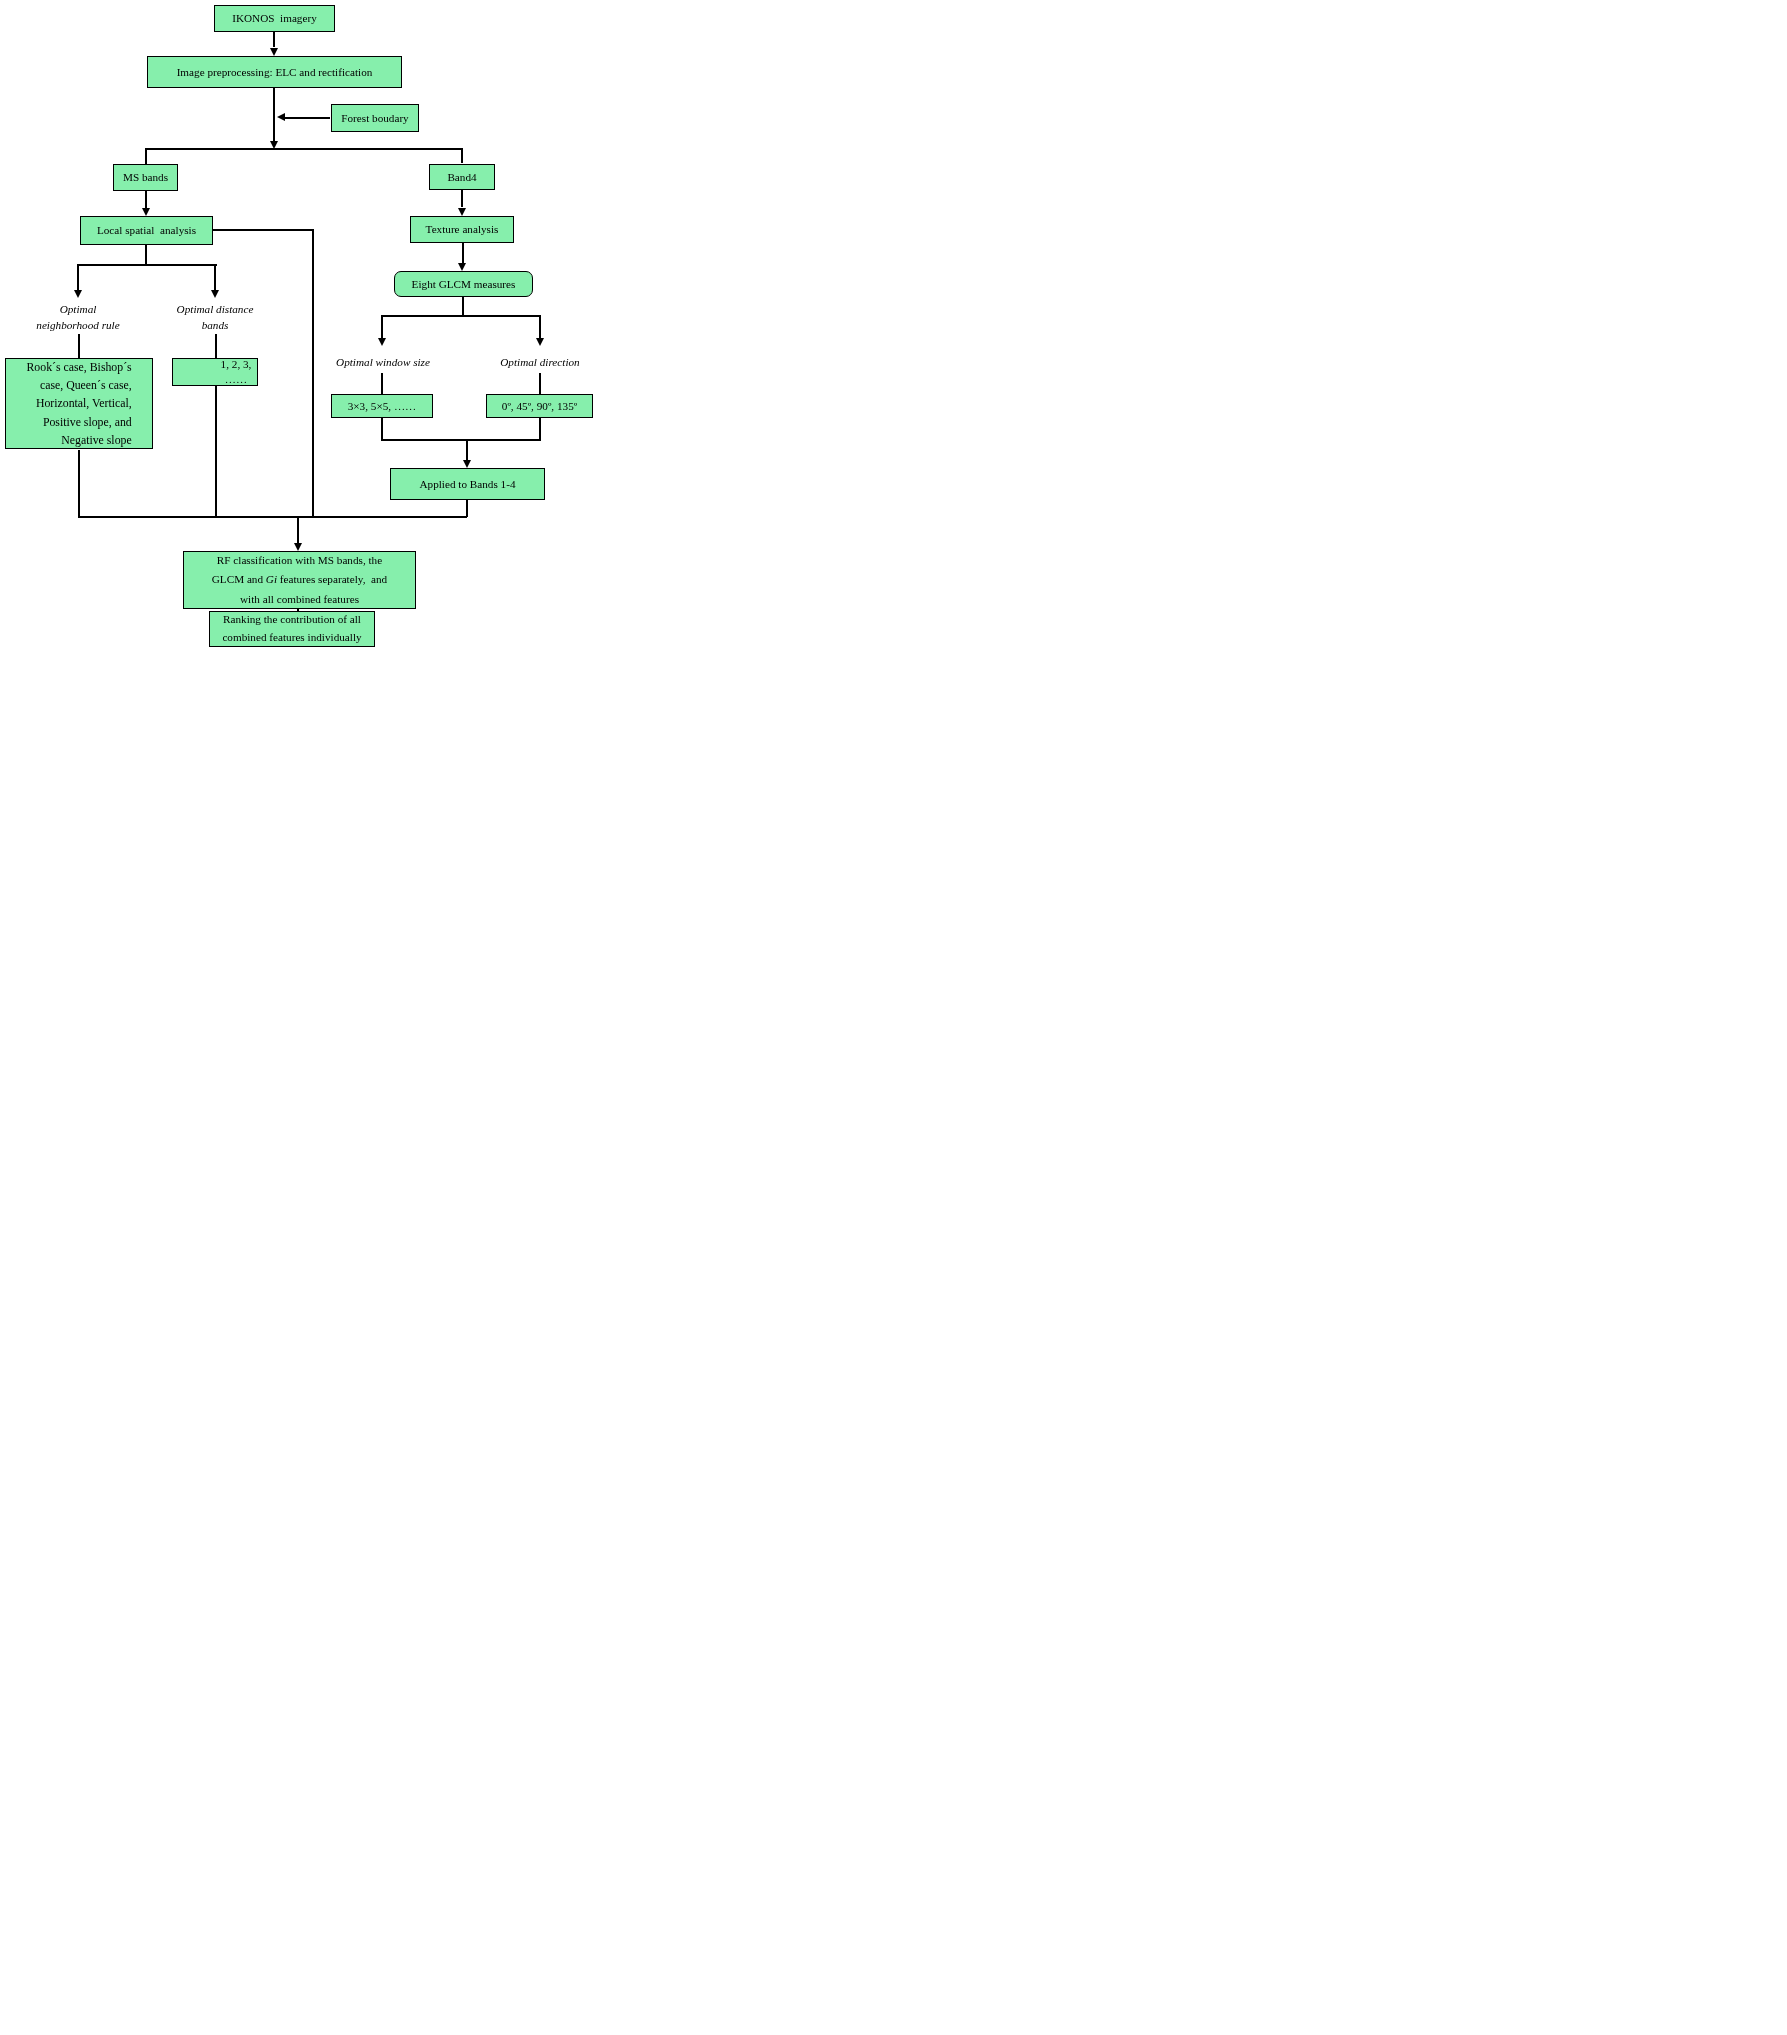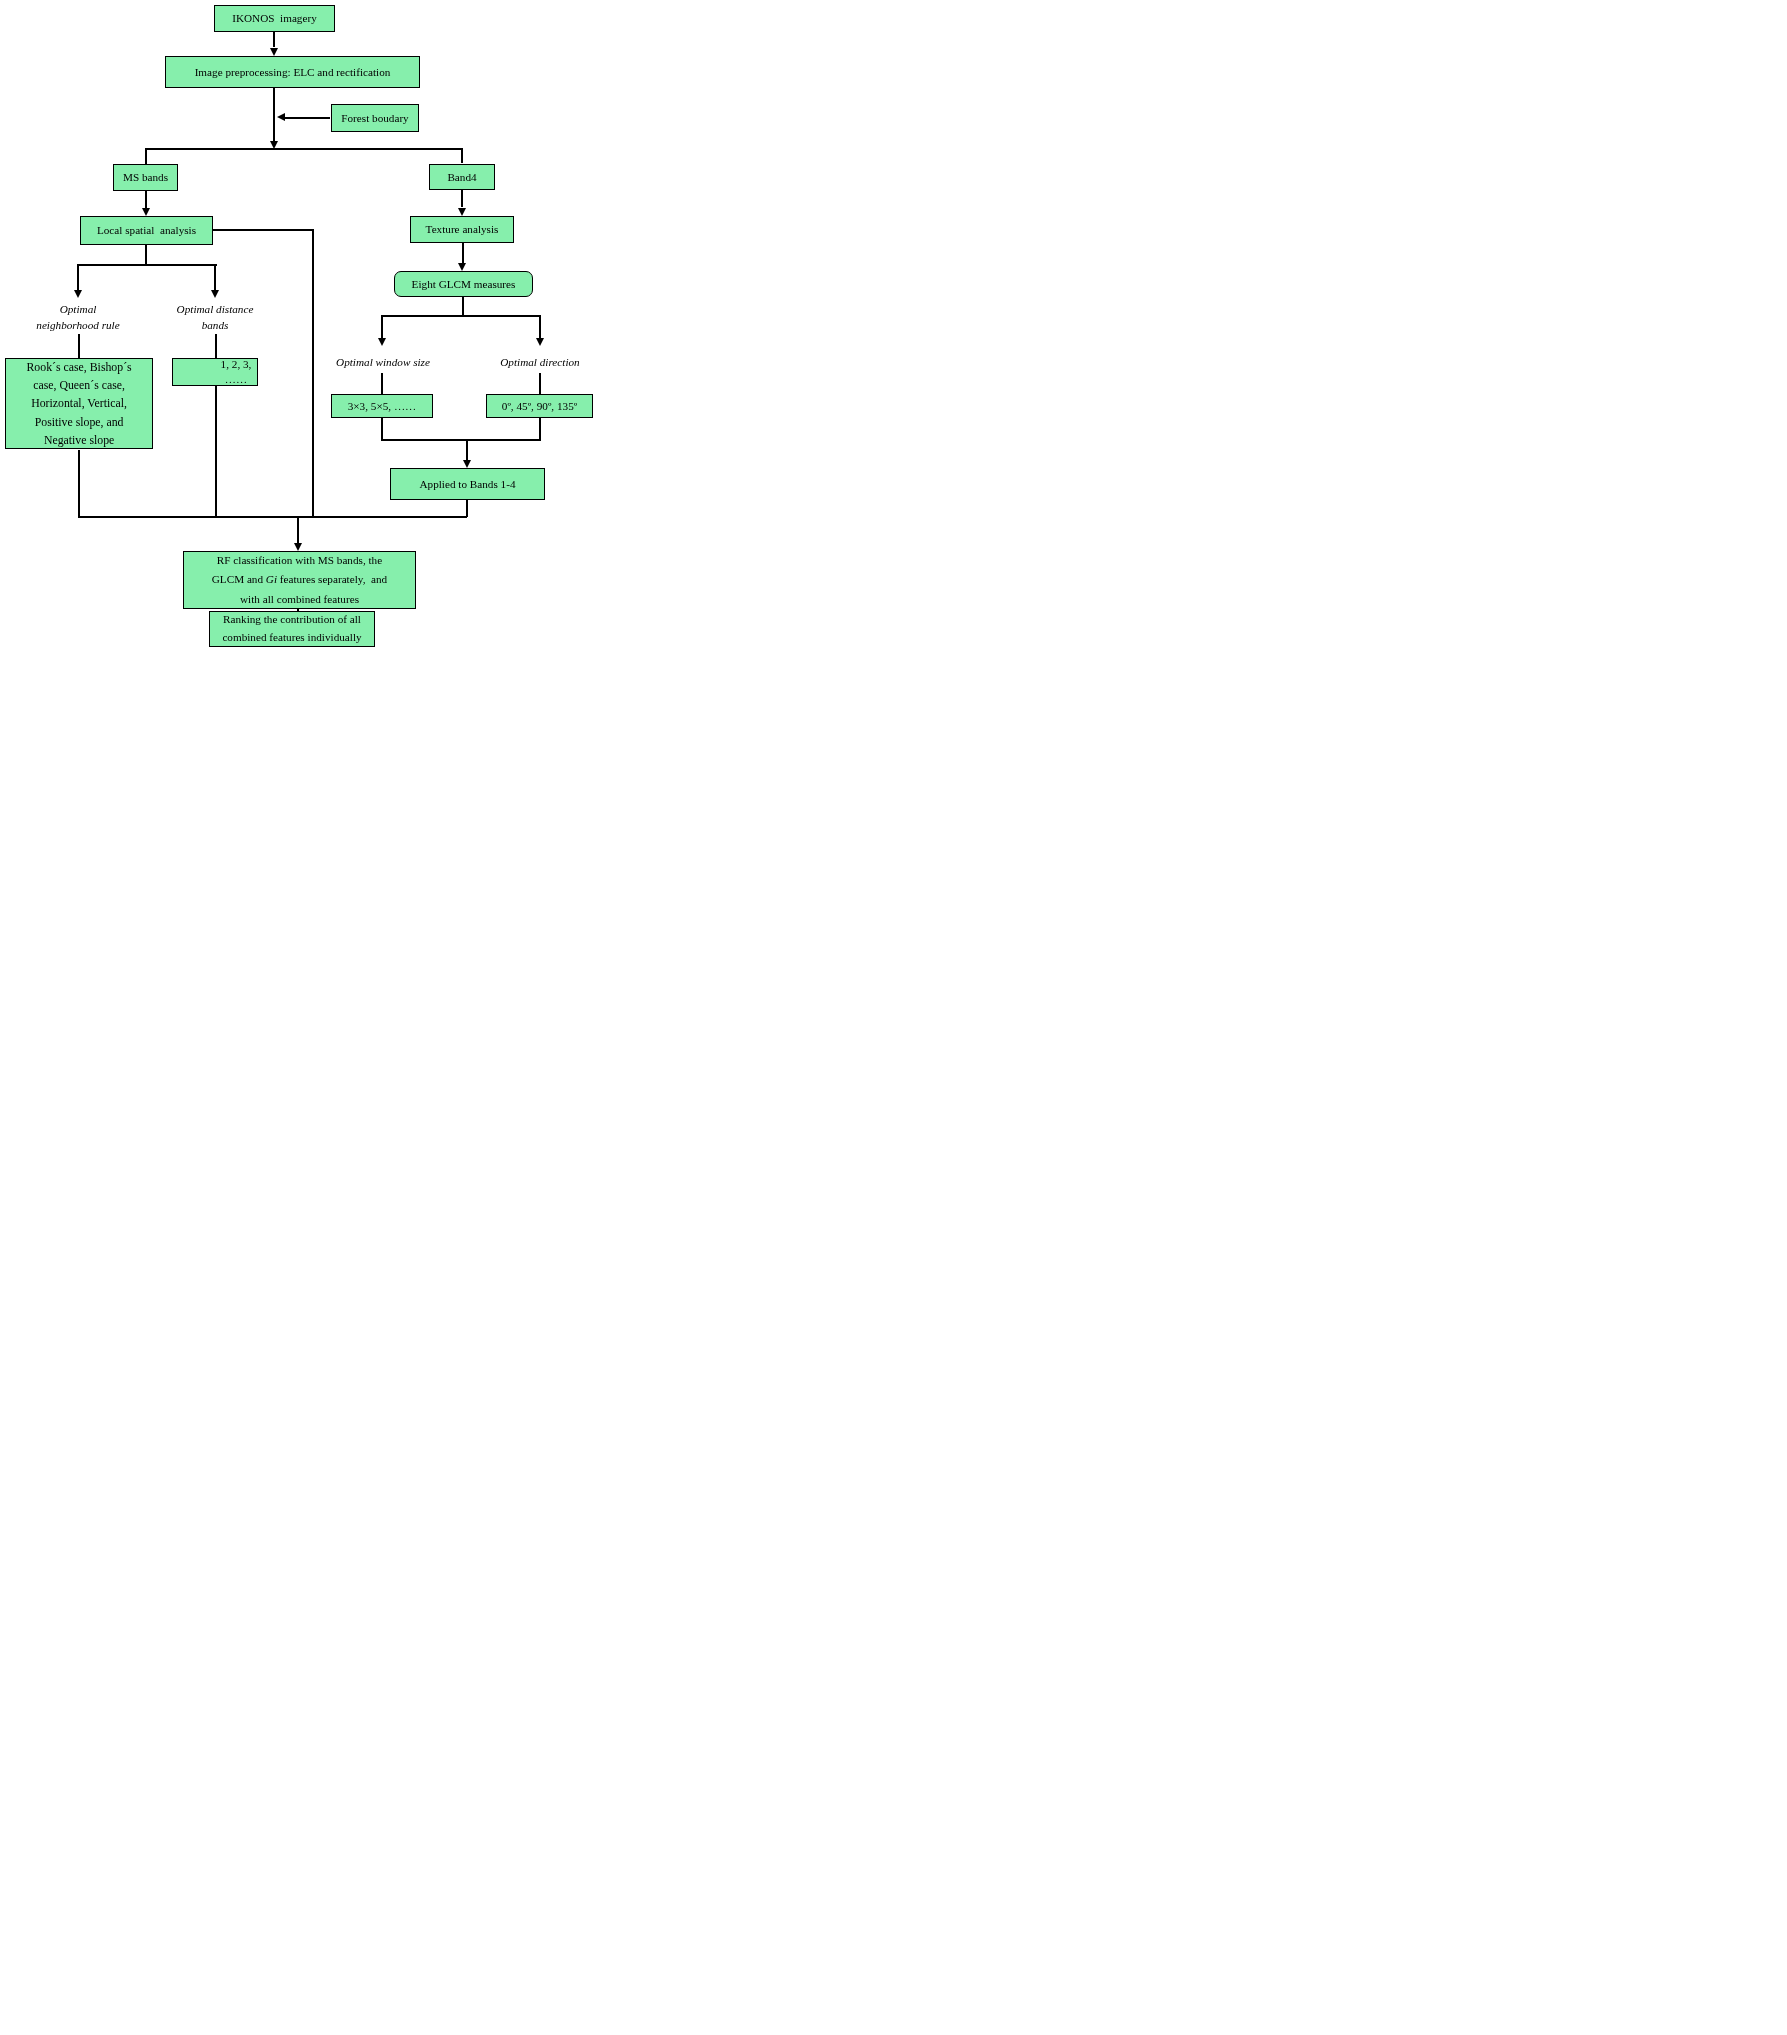--- a/index.html
+++ b/index.html
@@ -69,41 +69,41 @@
   .rf-line { white-space: pre-wrap; }
   .gi-italic { font-style: italic; }
 </style>
 </head>
 <body>
 
 <div id="canvas">
 
   <div class="box" style="left:214px; top:5.1px; width:121px; height:27px;">IKONOS  imagery</div>
 
-  <div class="box" style="left:147px; top:56px; width:255px; height:32px;margin-left:18px;">Image preprocessing: ELC and rectification</div>
+  <div class="box" style="left:147px; top:56px; width:255px; height:32px;">Image preprocessing: ELC and rectification</div>
 
   <div class="box" style="left:331px; top:104px; width:88px; height:28px;">Forest boudary</div>
 
   <div class="box" style="left:113px; top:164px; width:65px; height:26.6px;">MS bands</div>
 
   <div class="box" style="left:429px; top:164px; width:66px; height:25.6px;">Band4</div>
 
   <div class="box" style="left:80px; top:216px; width:133px; height:29px;">Local spatial  analysis</div>
 
   <div class="box" style="left:410px; top:216px; width:104px; height:27px;">Texture analysis</div>
 
   <div class="box" style="left:394px; top:271px; width:139px; height:26px;border-radius:7px;">Eight GLCM measures</div>
 
   <div class="flowlabel" style="left:28px; top:301px; width:100px;">Optimal
 neighborhood rule</div>
 
   <div class="flowlabel" style="left:165px; top:301px; width:100px;">Optimal distance
 bands</div>
 
-  <div class="box rook-box" style="left:5.1px; top:358px; width:148px; height:91px;">Rook´s case, Bishop´s
+  <div class="box rook-box" style="left:5.1px; top:358px; width:148px; height:91px;text-align:right;">Rook´s case, Bishop´s
 case, Queen´s case,
 Horizontal, Vertical,
 Positive slope, and
 Negative slope</div>
 
   <div class="box" style="left:172px; top:358px; width:86px; height:28px;padding-left:42px;">1, 2, 3, ……</div>
 
   <div class="flowlabel" style="left:332px; top:354px; width:102px;">Optimal window size</div>
 
   <div class="flowlabel" style="left:489px; top:354px; width:102px;">Optimal direction</div>

